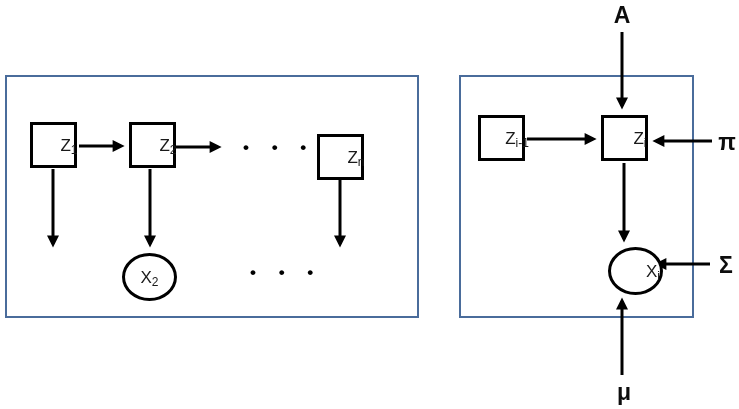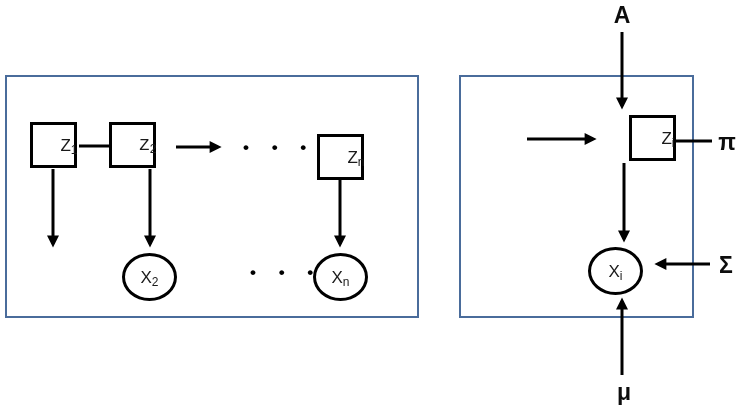--- a/index.html
+++ b/index.html
@@ -93,41 +93,41 @@
     <line x1="527" y1="139" x2="593" y2="139" stroke="#000" stroke-width="3" marker-end="url(#ah)"></line>
     <line x1="712" y1="141" x2="656" y2="141" stroke="#000" stroke-width="3" marker-end="url(#ah)"></line>
     <line x1="624" y1="163" x2="624" y2="239" stroke="#000" stroke-width="3" marker-end="url(#ah)"></line>
     <line x1="710" y1="264" x2="658" y2="264" stroke="#000" stroke-width="3" marker-end="url(#ah)"></line>
     <line x1="622" y1="375" x2="622" y2="301" stroke="#000" stroke-width="3" marker-end="url(#ah)"></line>
   </svg>
 
   <div class="node square" style="left:30px; top:122px;">
     <span class="nl"><span>Z</span><span class="sub">1</span></span>
   </div>
-  <div class="node square" style="left:109px; top:122px;font-family:Liberation Mono, monospace;">
+  <div class="node square" style="left:129px; top:122px;">
     <span class="nl"><span>Z</span><span class="sub">2</span></span>
   </div>
   <div class="node square" style="left:317px; top:134px;">
     <span class="nl"><span>Z</span><span class="sub">n</span></span>
   </div>
 
   <div class="node ellipse" style="left:122px; top:253px;text-align:center;">
     <span class="nl"><span>X</span><span class="sub">2</span></span>
   </div>
-  <div class="node ellipse" style="left:313px; top:253px;">
-    <span class="nl"><span>X</span><span class="sub">n</span></span>
-  </div>
 
   <div class="dots" style="left:243px; top:139px;">• • •</div>
   <div class="dots" style="left:250px; top:264px;">• • •</div>
 
-  <div class="node square" style="left:629px; top:115px;">
+  <div class="node square" style="left:478px; top:115px;">
+    <span class="nl"><span>Z</span><span class="sub">i-1</span></span>
+  </div>
+  <div class="node square" style="left:601px; top:115px;">
     <span class="nl"><span>Z</span><span class="sub">i</span></span>
   </div>
-  <div class="node ellipse" style="left:588px; top:247px;">
+  <div class="node ellipse" style="left:608px; top:247px;justify-content:flex-end;">
     <span class="nl"><span>X</span><span class="sub">i</span></span>
   </div>
 
   <div class="param-label" style="left:606px; top:4px;  width:32px;">A</div>
   <div class="param-label" style="left:713px; top:131px; width:28px;">π</div>
   <div class="param-label" style="left:712px; top:254px; width:28px;">Σ</div>
   <div class="param-label" style="left:608px; top:381px; width:32px;">μ</div>
 
 </div>
 

